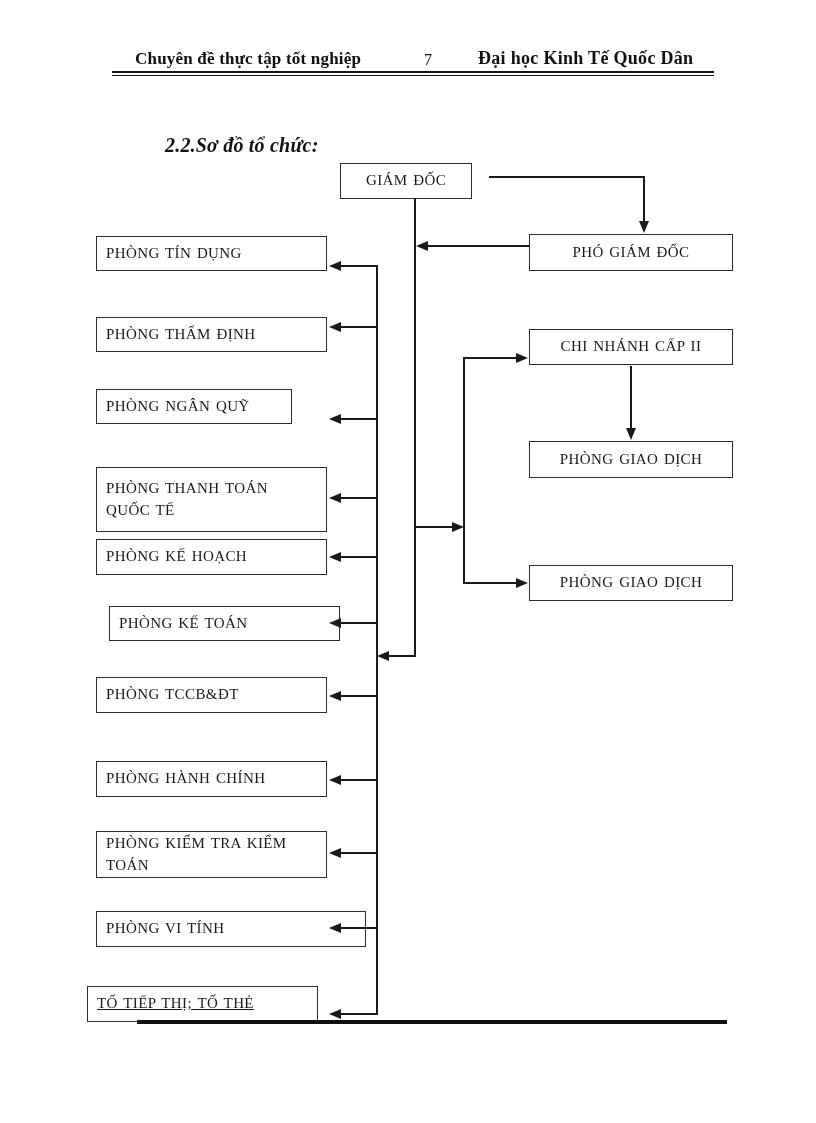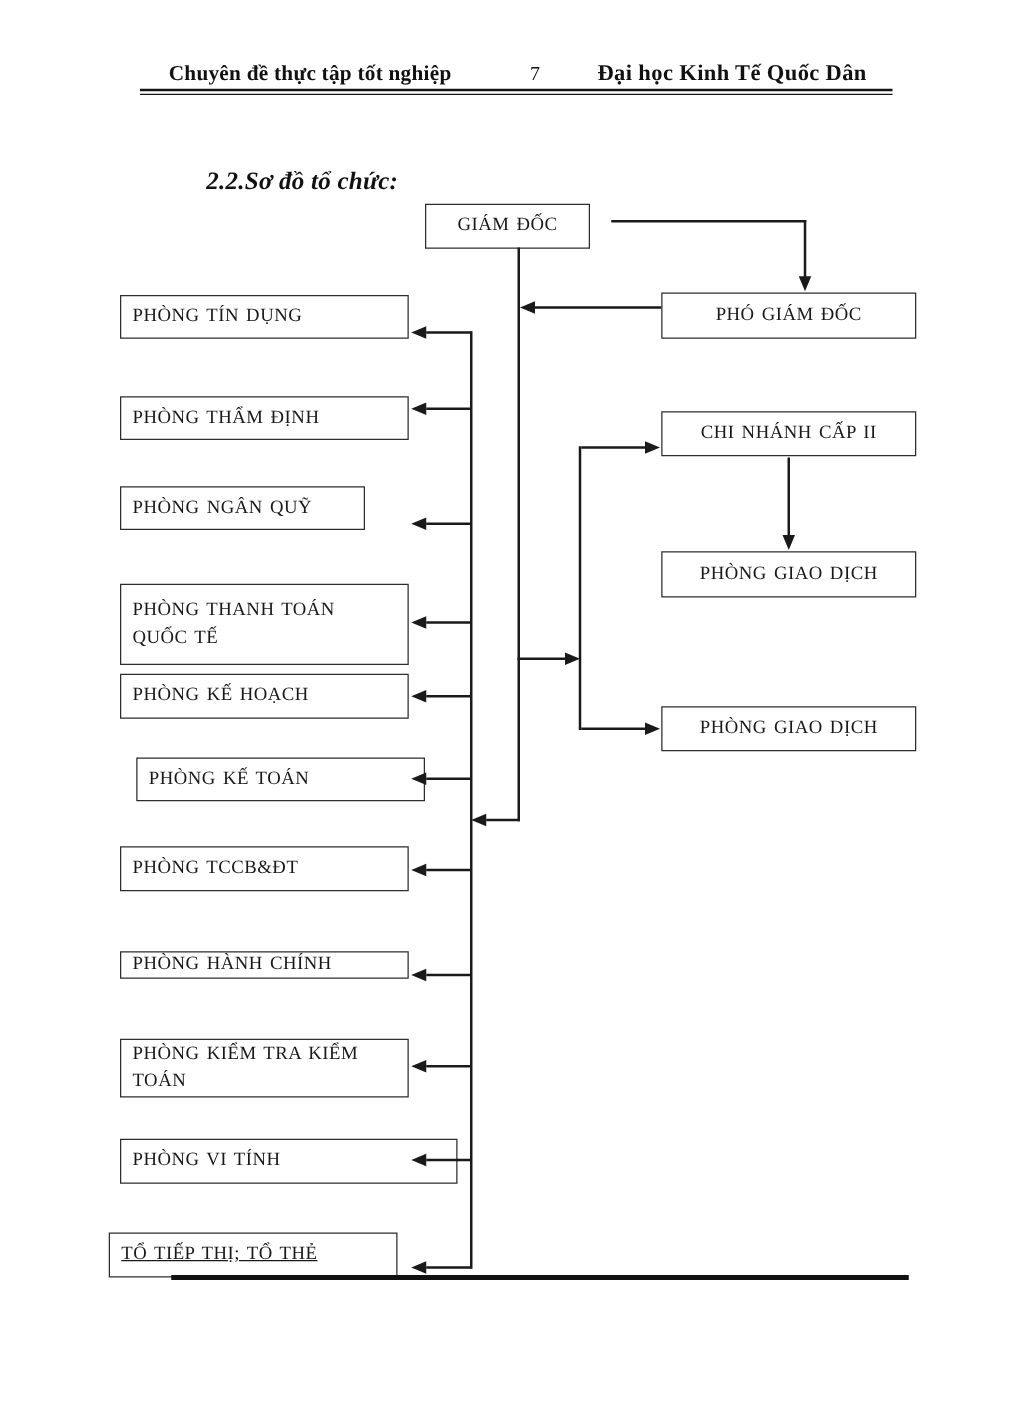--- a/index.html
+++ b/index.html
@@ -59,21 +59,21 @@
       <div class="box box-center" style="left: 529px; top: 441px; width: 204px; height: 37px;">PHÒNG GIAO DỊCH</div>
       <div class="box box-center" style="left: 529px; top: 565px; width: 204px; height: 36px;">PHÒNG GIAO DỊCH</div>
       <div class="box box-left" style="left: 96px; top: 236px; width: 231px; height: 35px;">PHÒNG TÍN DỤNG</div>
       <div class="box box-left" style="left: 96px; top: 317px; width: 231px; height: 35px;">PHÒNG THẨM ĐỊNH</div>
       <div class="box box-left" style="left: 96px; top: 389px; width: 196px; height: 35px;">PHÒNG NGÂN QUỸ</div>
       <div class="box box-left" style="left: 96px; top: 467px; width: 231px; height: 65px;">PHÒNG THANH TOÁN
 QUỐC TẾ</div>
       <div class="box box-left" style="left: 96px; top: 539px; width: 231px; height: 36px;">PHÒNG KẾ HOẠCH</div>
       <div class="box box-left" style="left: 96px; top: 606px; width: 231px; height: 35px; margin-left: 13px;">PHÒNG KẾ TOÁN</div>
       <div class="box box-left" style="left: 96px; top: 677px; width: 231px; height: 36px;">PHÒNG TCCB&amp;ĐT</div>
-      <div class="box box-left" style="left: 96px; top: 761px; width: 231px; height: 22px;">PHÒNG HÀNH CHÍNH</div>
+      <div class="box box-left" style="left: 96px; top: 761px; width: 231px; height: 36px;">PHÒNG HÀNH CHÍNH</div>
       <div class="box box-left" style="left: 96px; top: 831px; width: 231px; height: 47px;">PHÒNG KIỂM TRA KIỂM
 TOÁN</div>
       <div class="box box-left" style="left: 96px; top: 911px; width: 270px; height: 36px;">PHÒNG VI TÍNH</div>
       <div class="box box-left" style="left: 87px; top: 986px; width: 231px; height: 36px; text-decoration: underline;">TỔ TIẾP THỊ; TỔ THẺ</div>
       <div class="hline" style="left: 489px; top: 176px; width: 156px;"></div>
       <div class="vline" style="left: 643px; top: 176px; height: 46px;"></div>
       <div class="hline" style="left: 428px; top: 245px; width: 101px;"></div>
       <div class="vline" style="left: 414px; top: 198px; height: 459px;"></div>
       <div class="hline" style="left: 414px; top: 526px; width: 40px;"></div>
       <div class="vline" style="left: 463px; top: 357px; height: 227px;"></div>

